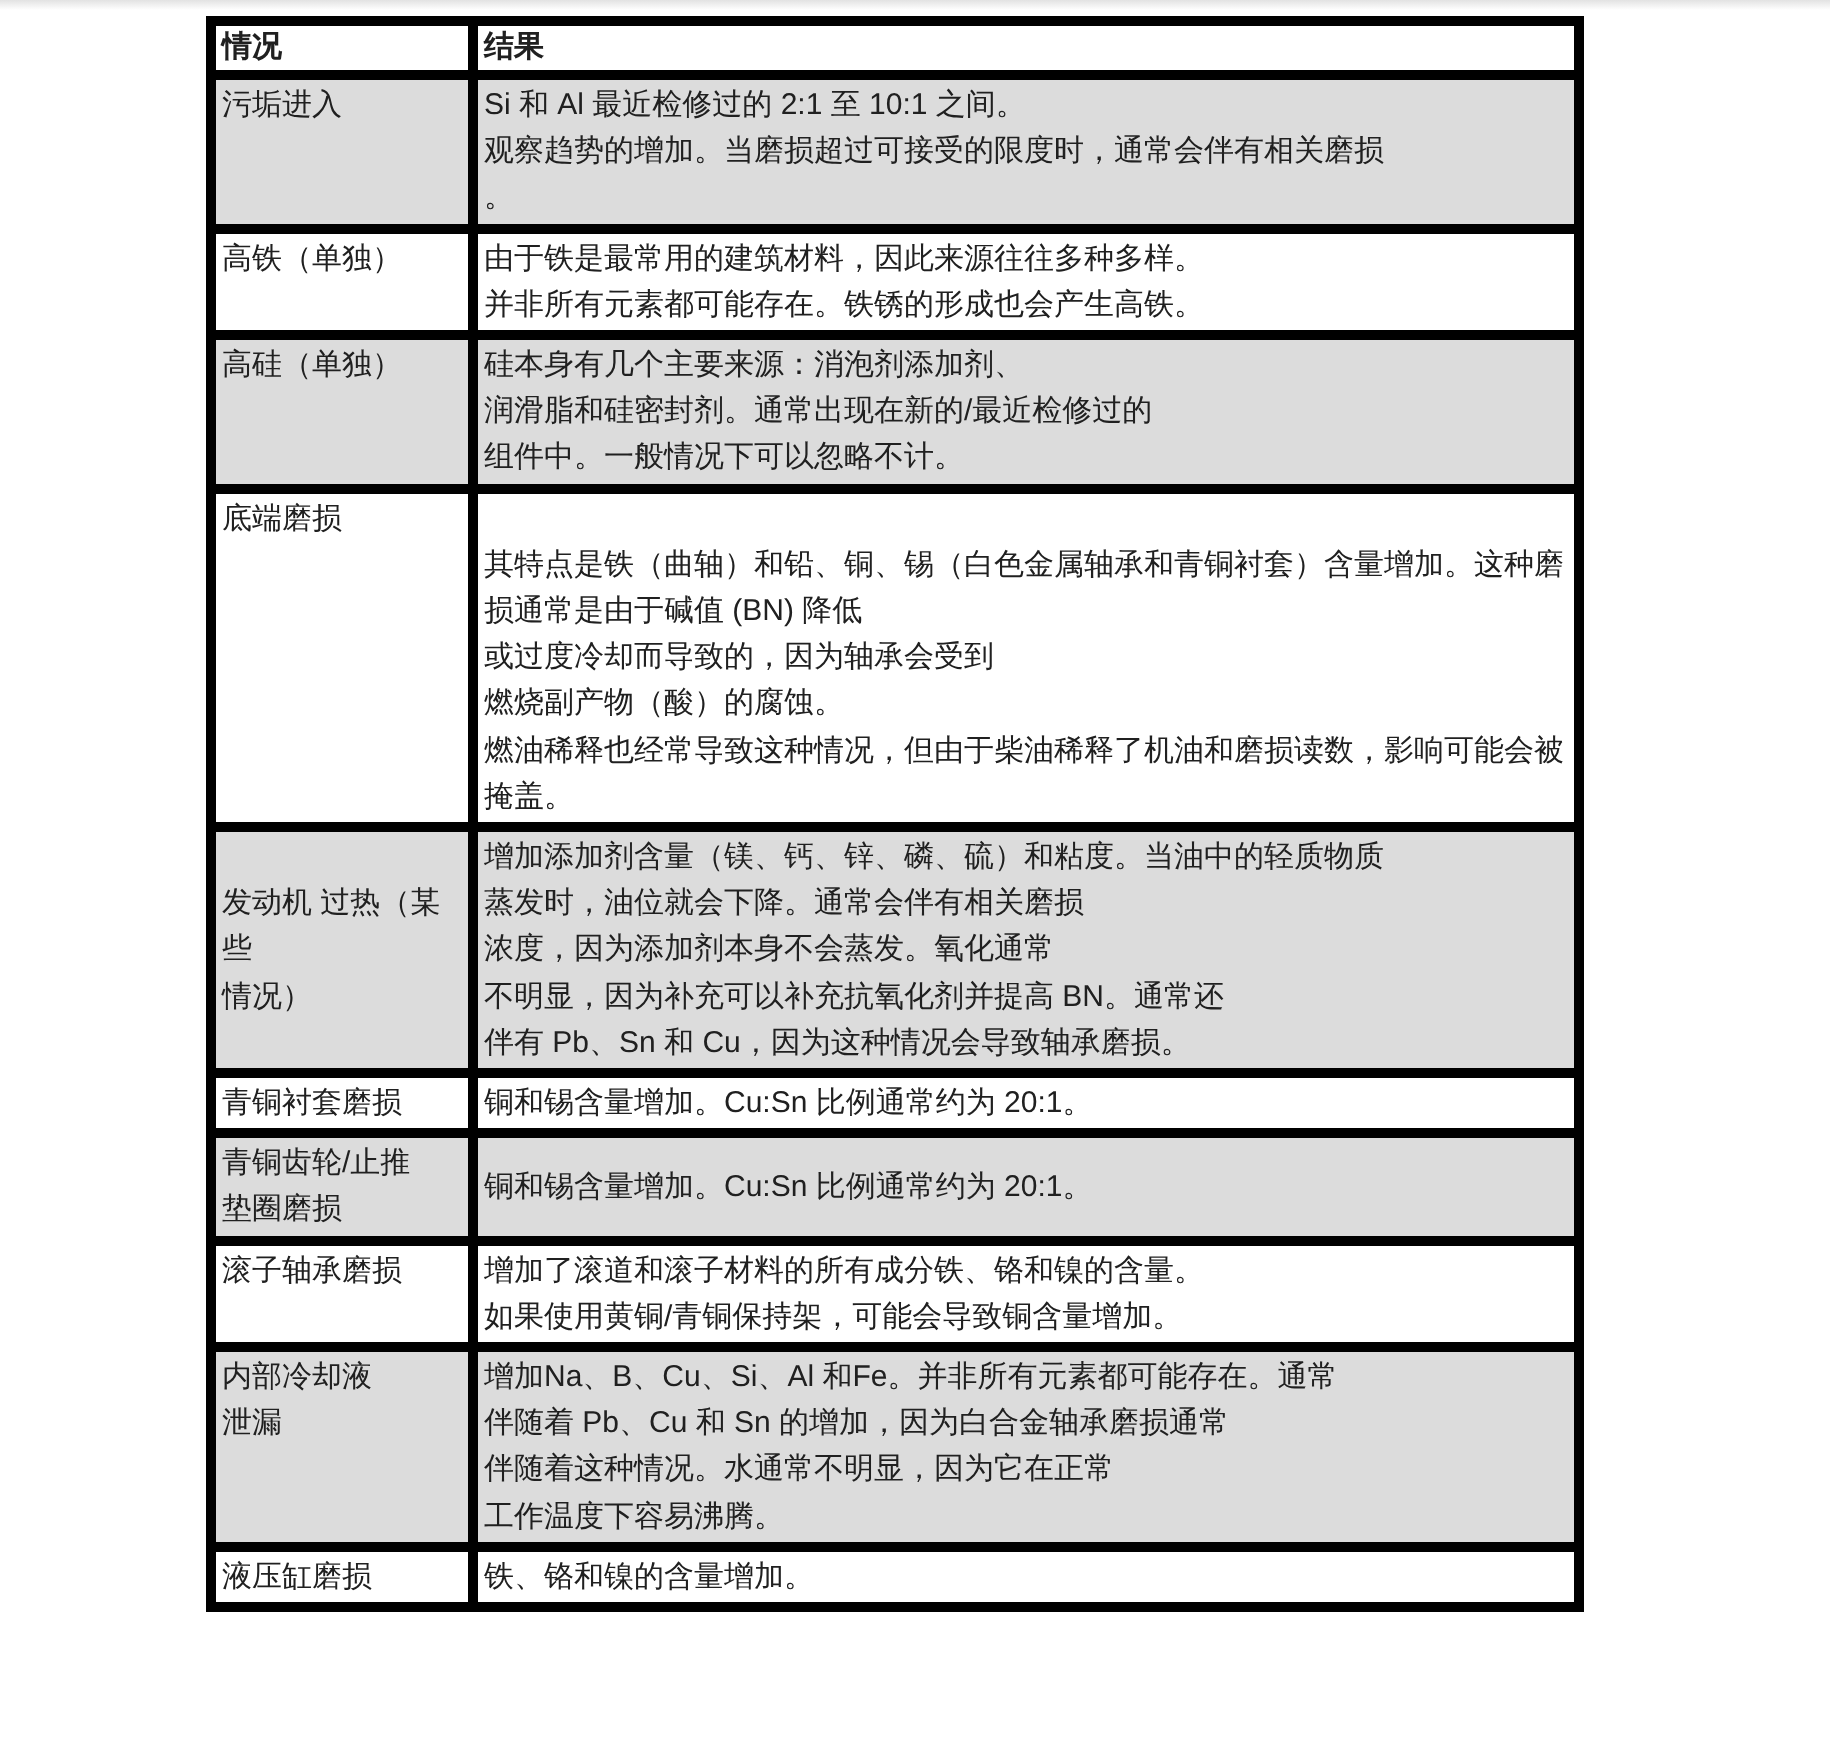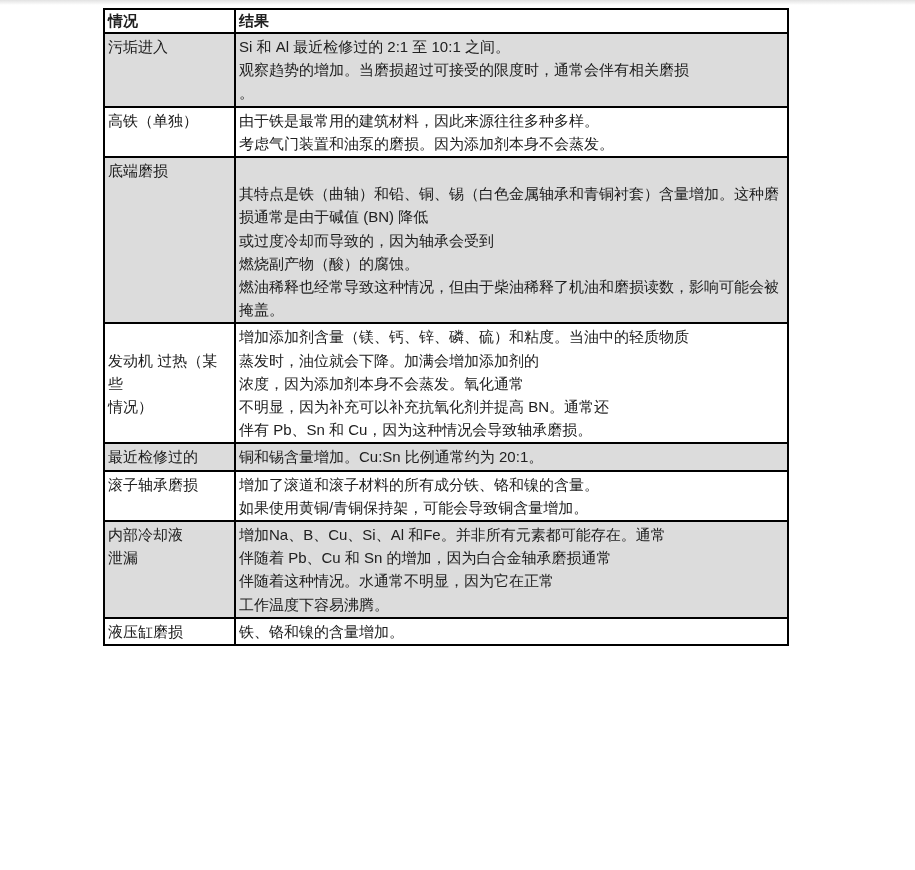--- a/index.html
+++ b/index.html
@@ -20,21 +20,21 @@
   }
   table.cond-table {
     position: absolute; left: 103px; top: 8px;
     width: 684px;
     table-layout: fixed;
     border-collapse: collapse;
   }
   col.c-sit { width: 131px; }
   col.c-res { width: 553px; }
   th, td {
-    border: 2px solid #000000;
+    border: 5px solid #000000;
     font-size: 15px;
     line-height: 23.2px;
     padding: 1px 3px;
     vertical-align: top;
     text-align: left;
     white-space: pre-wrap;
     overflow: hidden;
   }
   th {
     font-weight: bold;
@@ -63,44 +63,55 @@
   <tbody>
     <tr>
       <td>污垢进入</td>
       <td>Si 和 Al 最近检修过的 2:1 至 10:1 之间。
 观察趋势的增加。当磨损超过可接受的限度时，通常会伴有相关磨损
 。</td>
     </tr>
     <tr>
       <td>高铁（单独）</td>
       <td>由于铁是最常用的建筑材料，因此来源往往多种多样。
-考虑气门装置和油泵的磨损。因为添加剂本身不会蒸发。</td>
+并非所有元素都可能存在。铁锈的形成也会产生高铁。</td>
+    </tr>
+    <tr>
+      <td>高硅（单独）</td>
+      <td>硅本身有几个主要来源：消泡剂添加剂、
+润滑脂和硅密封剂。通常出现在新的/最近检修过的
+组件中。一般情况下可以忽略不计。</td>
     </tr>
     <tr>
       <td>底端磨损</td>
       <td>
 其特点是铁（曲轴）和铅、铜、锡（白色金属轴承和青铜衬套）含量增加。这种磨
 损通常是由于碱值 (BN) 降低
 或过度冷却而导致的，因为轴承会受到
 燃烧副产物（酸）的腐蚀。
 燃油稀释也经常导致这种情况，但由于柴油稀释了机油和磨损读数，影响可能会被
 掩盖。</td>
     </tr>
     <tr>
       <td class="vmid">发动机 过热（某些
 情况）</td>
       <td>增加添加剂含量（镁、钙、锌、磷、硫）和粘度。当油中的轻质物质
-蒸发时，油位就会下降。加满会增加添加剂的
+蒸发时，油位就会下降。通常会伴有相关磨损
 浓度，因为添加剂本身不会蒸发。氧化通常
 不明显，因为补充可以补充抗氧化剂并提高 BN。通常还
 伴有 Pb、Sn 和 Cu，因为这种情况会导致轴承磨损。</td>
     </tr>
     <tr>
-      <td>最近检修过的</td>
+      <td>青铜衬套磨损</td>
       <td>铜和锡含量增加。Cu:Sn 比例通常约为 20:1。</td>
+    </tr>
+    <tr>
+      <td>青铜齿轮/止推
+垫圈磨损</td>
+      <td class="vmid">铜和锡含量增加。Cu:Sn 比例通常约为 20:1。</td>
     </tr>
     <tr>
       <td>滚子轴承磨损</td>
       <td>增加了滚道和滚子材料的所有成分铁、铬和镍的含量。
 如果使用黄铜/青铜保持架，可能会导致铜含量增加。</td>
     </tr>
     <tr>
       <td>内部冷却液
 泄漏</td>
       <td>增加Na、B、Cu、Si、Al 和Fe。并非所有元素都可能存在。通常

